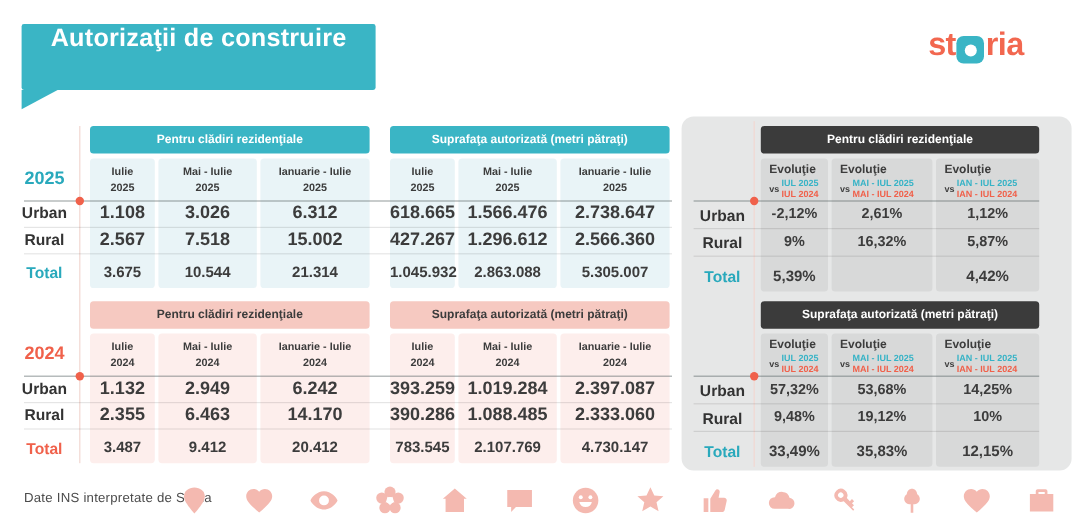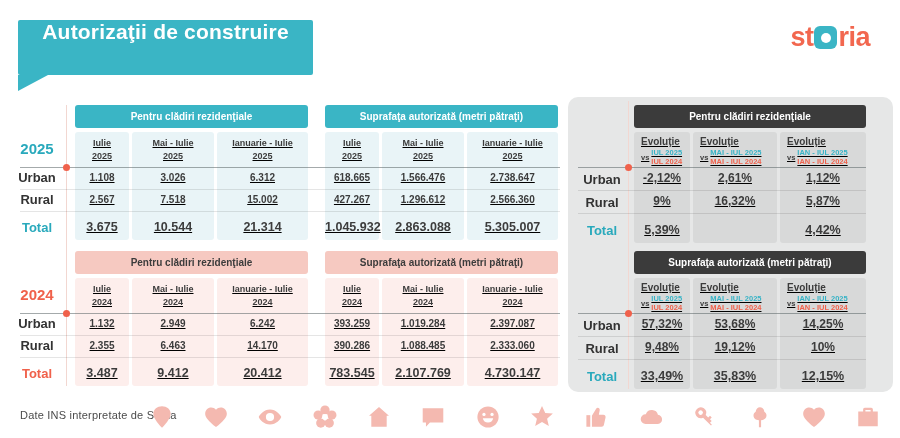--- a/index.html
+++ b/index.html
@@ -6,48 +6,48 @@
   html,body { width:900px; height:438px; }
   body { font-family:"Liberation Sans", sans-serif; background:#ffffff; position:relative; overflow:hidden; }
   .canvas { position:absolute; inset:0; width:900px; height:438px; background:#fff; }
 
   
   .banner { position:absolute; left:18px; top:20px; width:295px; height:55px; background:#3ab5c5;
             display:flex; align-items:flex-start; justify-content:center; border-radius:2px; }
   .banner .t { color:#fff; font-size:21px; font-weight:800; letter-spacing:.2px; }
   .banner-tail { position:absolute; left:18px; top:75px; width:0; height:0;
             border-top:16px solid #3ab5c5; border-right:30px solid transparent; }
-  .logo { position:absolute; right:30px; top:22px; display:flex; align-items:center; }
+  .logo { position:absolute; right:47px; top:22px; display:flex; align-items:flex-end; }
   .logo .txt { font-size:27px; font-weight:800; color:#f2674f; letter-spacing:-.5px; }
   .logo .o-sq { width:23px; height:23px; background:#3ab5c5; border-radius:6px; margin:0 1px;
             display:flex; align-items:center; justify-content:center; }
   .logo .o-dot { width:10px; height:10px; background:#fff; border-radius:50%; }
 
   
   .ylabel { position:absolute; left:12px; width:50px; text-align:center; font-size:15px; font-weight:800; }
   .rlabel { position:absolute; left:12px; width:50px; text-align:center; font-weight:800; color:#333; font-size:13px; }
   .plabel { position:absolute; left:576px; width:52px; text-align:center; font-weight:800; color:#333; font-size:13px; }
   .teal-text { color:#29a9bc; }
   .orange-text { color:#f0614b; }
 
   
   .dtable { position:absolute; width:233px; }
   .thead { height:23px; border-radius:3px; display:flex; align-items:center; justify-content:center;
            font-size:10px; font-weight:800; }
   .teal-head { background:#3ab5c5; color:#fff; }
   .pink-head { background:#f6c9c1; color:#3c3c3c; }
   .dark-head { background:#3b3b3b; color:#fff; }
   .cols { display:flex; gap:3px; margin-top:4px; }
-  .col { display:flex; flex-direction:column; border-radius:3px;text-decoration:underline; }
+  .col { display:flex; flex-direction:column; border-radius:3px; }
   .blue .col { background:#e9f4f7; }
   .pink .col { background:#fdeeec; }
   .grey .col { background:#d8d9d9; }
   .colhead { height:35px; display:flex; flex-direction:column; justify-content:center; align-items:center;
              font-size:9px; font-weight:800; color:#3c3c3c; line-height:1.35; text-align:center; }
-  .cell { height:22px; line-height:22px; text-align:center; font-size:10px; font-weight:800; color:#3c3c3c; white-space:nowrap; }
+  .cell { height:22px; line-height:22px; text-align:center; font-size:15px; font-weight:800; color:#3c3c3c; white-space:nowrap; }
   .spacer { height:3px; }
   .cell.total { height:26px; line-height:26px; font-size:12.5px; }
   .evo .cell { height:23px; line-height:23px; font-size:12px; }
   .evo .spacer { height:4px; }
   .evo .cell.total { height:26px; line-height:26px; font-size:12.5px; }
   .evo-colhead { height:35px; padding:3px 0 0 7px; display:flex; flex-direction:column; justify-content:center; }
   .evo-lab { font-size:10px; font-weight:800; color:#3c3c3c; line-height:1.2; }
   .evo-vs-row { display:flex; align-items:center; gap:2px; }
   .vs { font-size:7.5px; font-weight:800; color:#3c3c3c; }
   .evo-periods { display:flex; flex-direction:column; line-height:1.2; }

